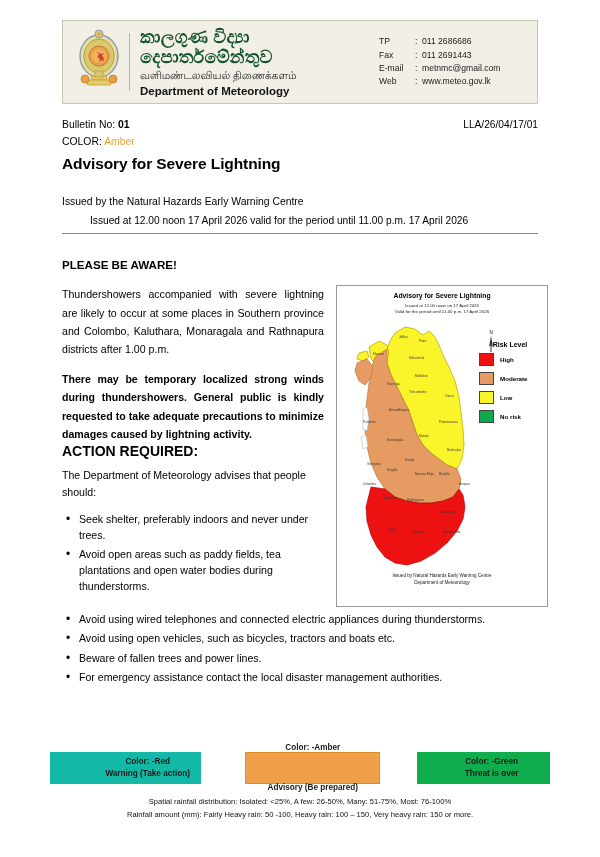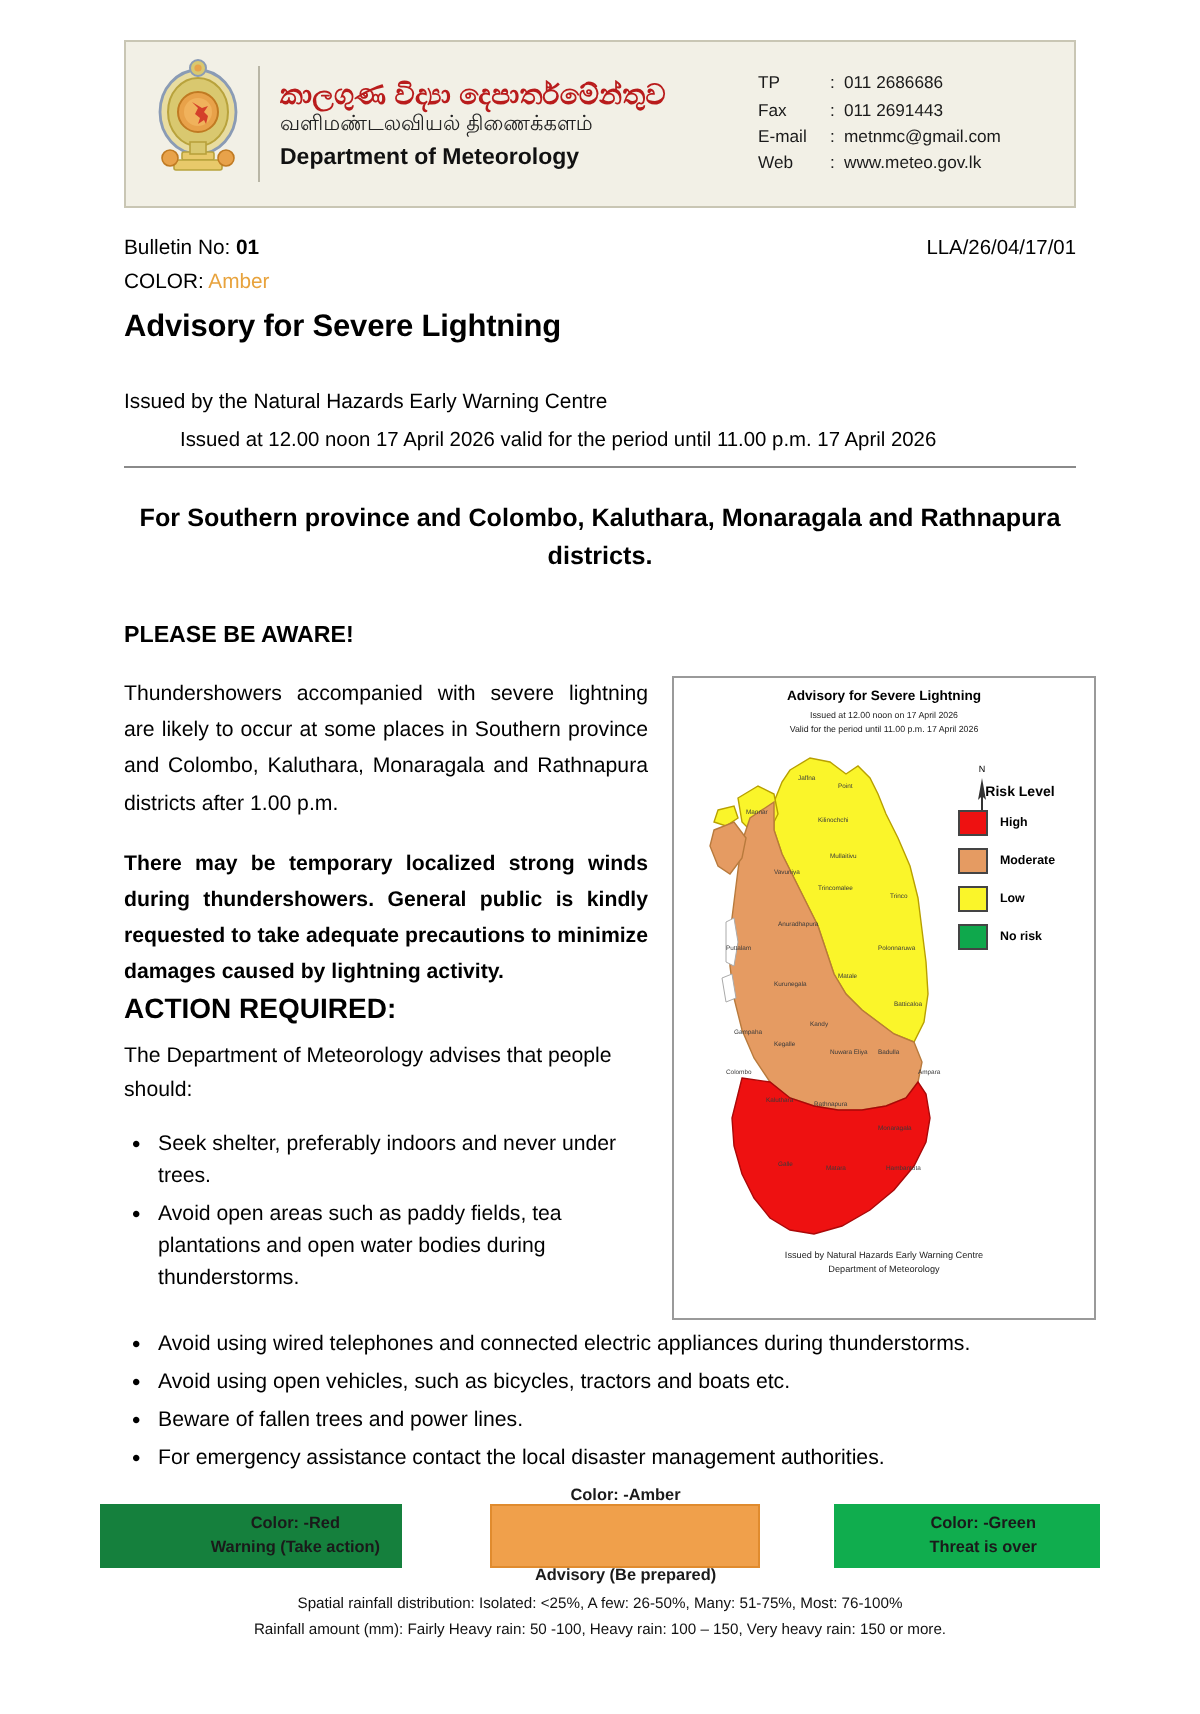--- a/index.html
+++ b/index.html
@@ -50,25 +50,25 @@
     flex: 0 0 1px;
   }
   .org-block {
     flex: 1 1 auto;
     display: flex;
     flex-direction: column;
     justify-content: center;
     gap: 1px;
   }
   .org-sinhala {
-    font-size: 14px;
+    font-size: 18px;
     font-weight: bold;
     letter-spacing: .2px;
     line-height: 1.15;
-    color: #b91c1c;
+    color: #14532d;
   }
   .org-tamil {
     font-size: 10.5px;
     line-height: 1.2;
     color: #222;
   }
   .org-english {
     font-size: 11.5px;
     font-weight: bold;
     margin-top: 3px;
@@ -295,21 +295,21 @@
     display: flex;
     flex-direction: column;
     align-items: center;
     justify-content: center;
     font-size: 8.2px;
     font-weight: bold;
     line-height: 1.45;
     color: #1a1a1a;
     box-sizing: border-box;
   }
-  .key-red   { width: 158px; background: #15803d; padding-left: 44px; }
+  .key-red   { width: 158px; background: #14b8a6; padding-left: 44px; }
   .key-amber { width: 143px; background: #f0a04b; border: 1px solid #e08b2e; margin-left: 44px; gap: 28px; }
   .key-green { width: 140px; background: #10ad4e; margin-left: 37px; padding-left: 16px; }
 
   
   .footer {
     position: absolute;
     left: 0;
     right: 0;
     top: 776px;
     text-align: center;
@@ -377,21 +377,20 @@
       <div class="bulletin-no"><span>Bulletin No: </span><b>01</b></div>
       <div class="ref-code">LLA/26/04/17/01</div>
     </div>
     <div class="color-line"><span>COLOR: </span><span class="color-amber">Amber</span></div>
     <div class="doc-title">Advisory for Severe Lightning</div>
     <div class="issued-by">Issued by the Natural Hazards Early Warning Centre</div>
     <div class="issued-at">Issued at 12.00 noon 17 April 2026 valid for the period until 11.00 p.m. 17 April 2026</div>
     <hr class="hr">
   </div>
 
-  <div class="scope">For Southern province and Colombo, Kaluthara, Monaragala and Rathnapura districts.</div>
   <div class="aware">PLEASE BE AWARE!</div>
 
   <div class="content">
     <div class="left-col">
       <div class="para">Thundershowers accompanied with severe lightning are likely to occur at some places in Southern province and Colombo, Kaluthara, Monaragala and Rathnapura districts after 1.00 p.m.</div>
       <div class="para bold">There may be temporary localized strong winds during thundershowers. General public is kindly requested to take adequate precautions to minimize damages caused by lightning activity.</div>
       <div class="action-head">ACTION REQUIRED:</div>
       <div class="advises">The Department of Meteorology advises that people should:</div>
       <ul class="bullets">
         <li>Seek shelter, preferably indoors and never under trees.</li>

